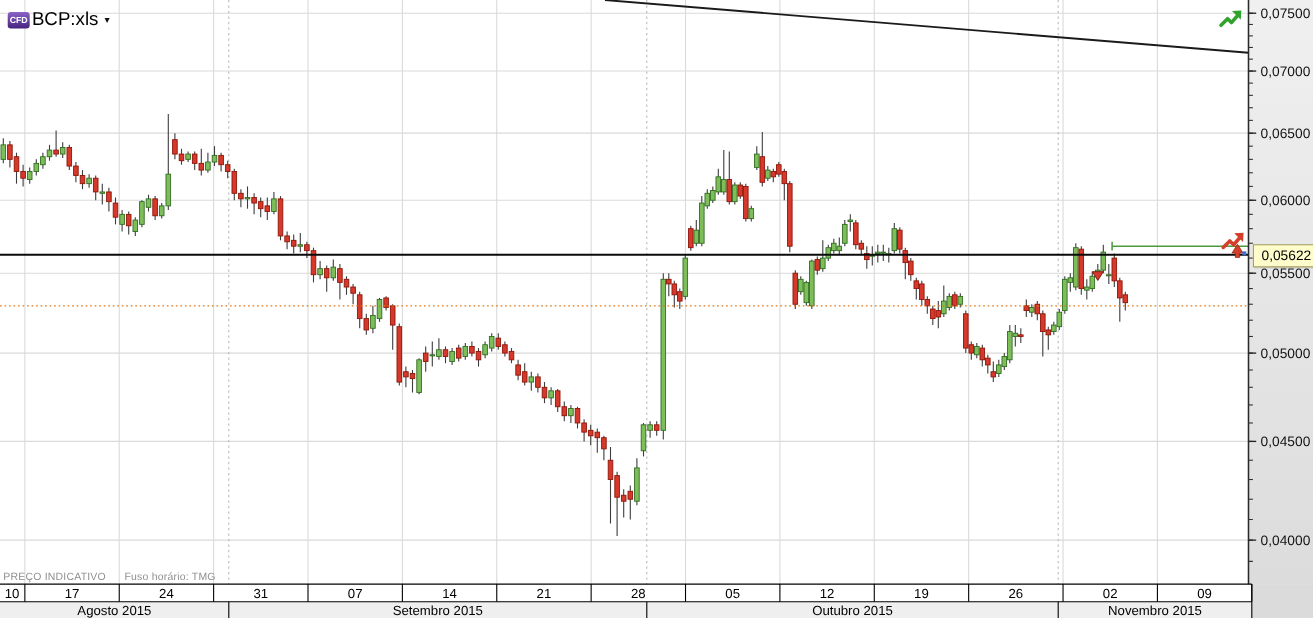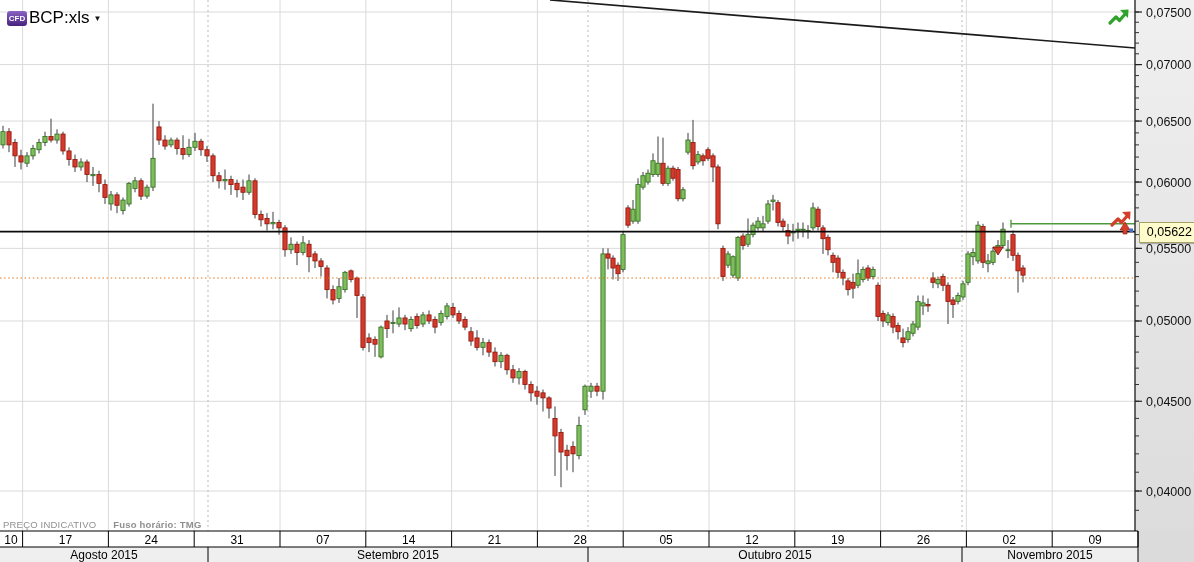--- a/index.html
+++ b/index.html
@@ -7,21 +7,21 @@
          font-family:"Liberation Sans",sans-serif;background:#fff;}
   #chart-svg{position:absolute;left:0;top:0;}
   .overlay{position:absolute;}
   #instrument{left:7px;top:8px;display:flex;align-items:center;gap:2px;}
   #cfd-badge{display:inline-block;width:20px;height:15px;line-height:15px;text-align:center;
              border-radius:3px;background:linear-gradient(#8a63c6,#46217c);
              color:#fff;font-size:8px;font-weight:bold;letter-spacing:0px;}
   #symbol{font-size:17px;color:#000;}
   #dropdown-caret{font-size:8px;color:#111;margin-left:2px;}
   #footer-note{left:3px;top:519px;font-size:9.5px;color:#8f8f8f;letter-spacing:0.2px;}
-  #footer-note .tz{margin-left:14px;font-weight:bold;}
+  #footer-note .tz{margin-left:14px;}
   #price-label{left:1139px;top:222px;width:52px;height:19px;background:#FFFCCB;
                border:1px solid #a9a068;box-shadow:1px 1px 1px rgba(0,0,0,.25);
                font-size:12.5px;color:#000;text-align:right;line-height:19px;padding-right:4px;}
 </style>
 </head>
 <body>
 
 <div id="stage">
   <svg id="chart-svg" width="1194" height="562">
       <defs>

